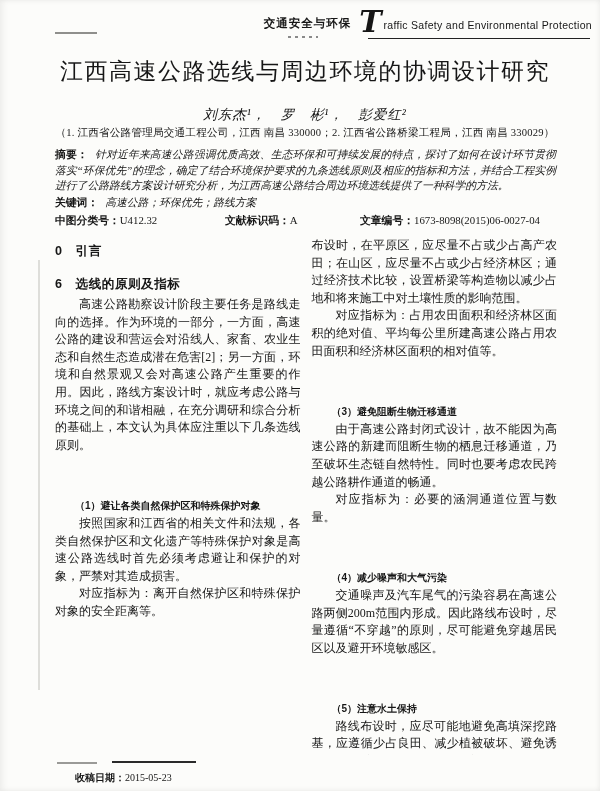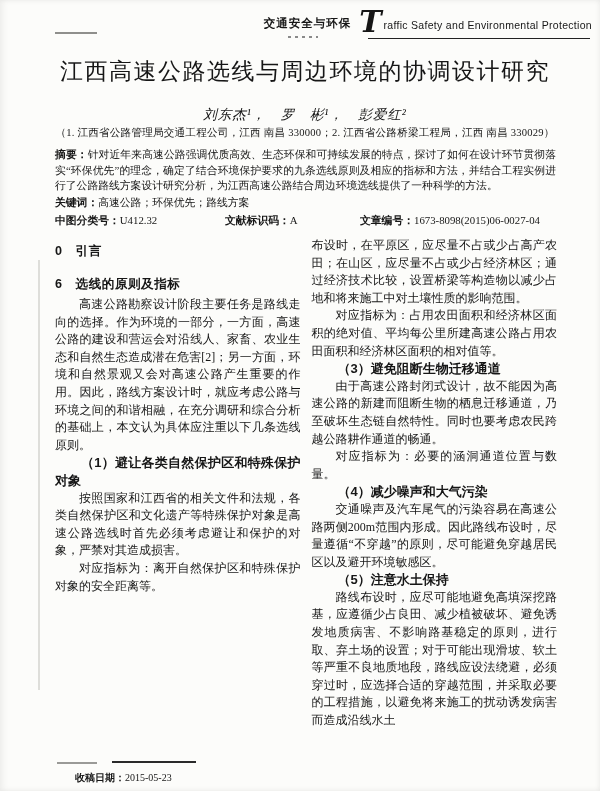--- a/index.html
+++ b/index.html
@@ -49,21 +49,21 @@
     text-align:center;font-style:italic;font-size:13.5px;letter-spacing:1px;
   }
   .affiliation{
     position:absolute;top:126px;left:40px;right:30px;
     text-align:center;font-size:10.6px;letter-spacing:0.2px;
   }
   
   .meta{position:absolute;top:147px;left:55px;right:44px;font-size:10.8px;line-height:15.6px;}
   .abstract{margin:0;text-align:justify;}
   .abstract .lbl,.keywords .lbl{font-weight:bold;font-style:normal;font-family:"Liberation Sans", sans-serif;}
-  .abstract .txt,.keywords .txt{}
+  .abstract .txt,.keywords .txt{font-style:italic;margin-left:7px;}
   .keywords{margin:1px 0 0 0;}
   .idline{margin:3px 0 0 0;display:flex;}
   .idline .lbl{font-weight:bold;font-family:Liberation Mono, monospace;}
   .idline .pair1{width:170px;}
   .idline .pair2{width:135px;}
   
   .columns{
     position:absolute;top:237px;left:55px;width:502px;height:518px;
     display:flex;gap:11px;overflow:hidden;
   }
@@ -72,21 +72,21 @@
     margin:0;font-size:12px;line-height:17.6px;
     text-align:justify;text-indent:2em;
   }
   .col p.cont{text-indent:0;}
   .col h3{
     margin:6px 0 3px 0;
     font-family:"Liberation Sans", sans-serif;
     font-size:12.6px;font-weight:bold;letter-spacing:0.5px;
   }
   .col h3.sec1{margin-top:16px;}
-  .col p.item-title{font-weight:bold;font-family:"Liberation Sans", sans-serif;font-size:13px;}
+  .col p.item-title{font-weight:bold;font-family:"Liberation Sans", sans-serif;font-size:10px;margin-top:43px;}
   
   .footnote-rule-a{position:absolute;left:57px;top:762px;width:40px;height:2px;background:#9a9a97;}
   .footnote-rule-b{position:absolute;left:112px;top:761px;width:84px;height:1.6px;background:#2a2a2a;}
   .footnote{position:absolute;left:75px;top:771px;font-size:10px;}
   .footnote .lbl{font-weight:bold;font-family:"Liberation Sans", sans-serif;}
   .scan-edge{position:absolute;left:38px;top:260px;width:1.5px;height:430px;background:#dededa;}
 </style>
 </head>
 <body>
 

